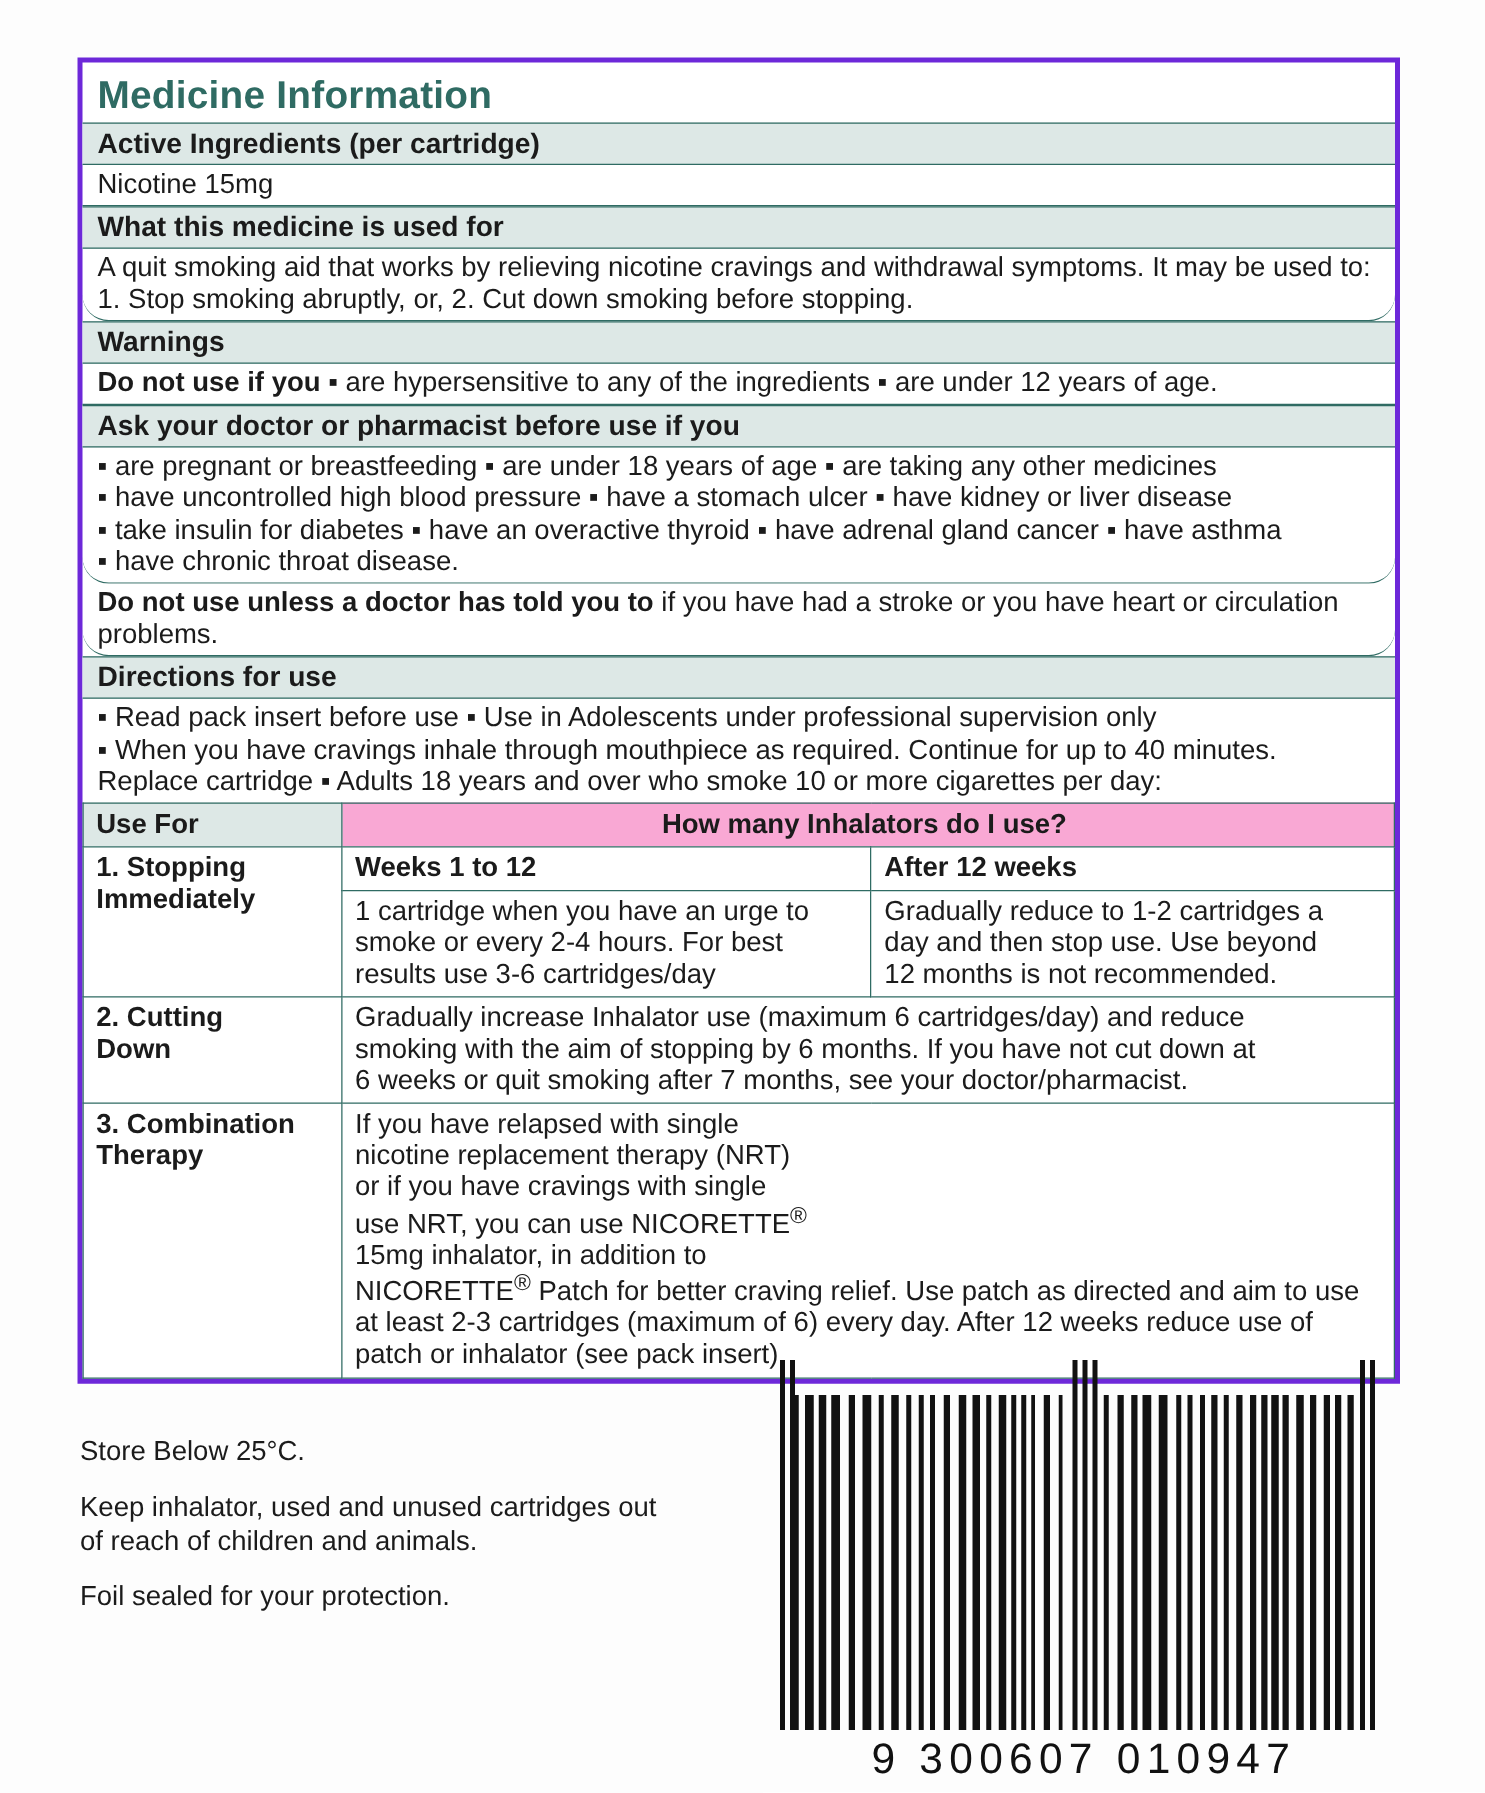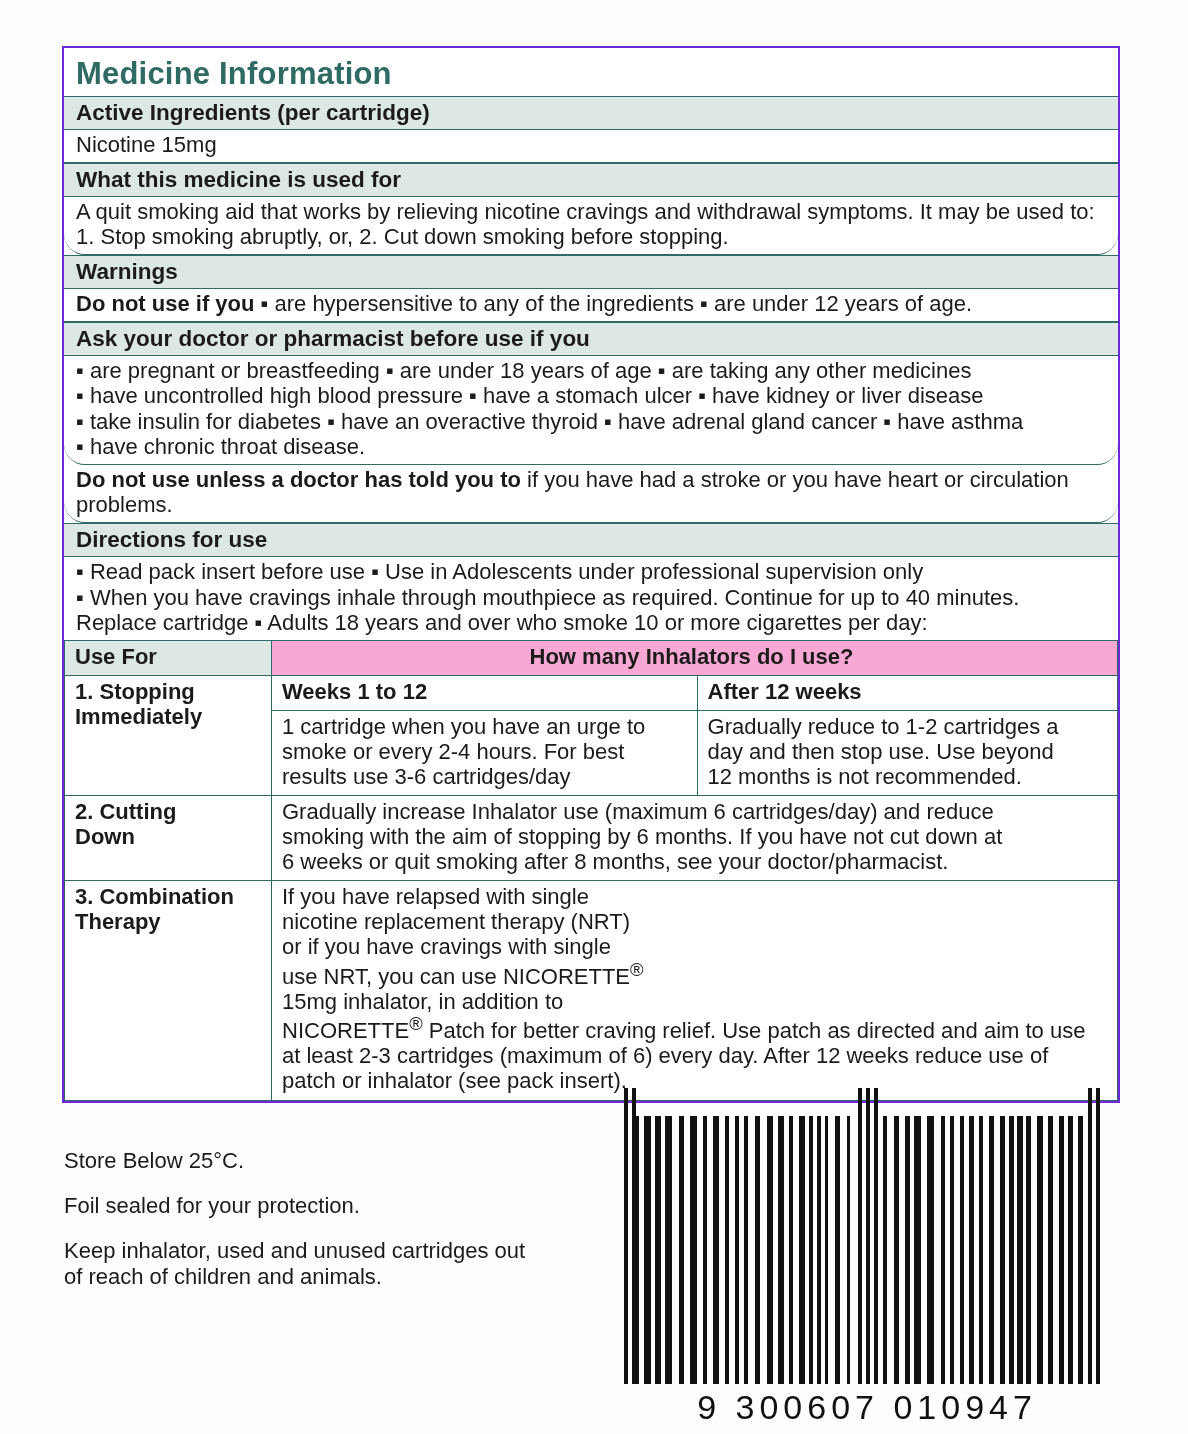--- a/index.html
+++ b/index.html
@@ -21,21 +21,21 @@
     width: 1188px;
     height: 1434px;
     background: #fdfdfd;
   }
   
   .panel {
     position: absolute;
     left: 62px;
     top: 46px;
     width: 1058px;
-    border: 2px solid #6d28d9;
+    border: 4px solid #6d28d9;
     background: #ffffff;
     box-sizing: border-box;
   }
   .panel-title {
     font-size: 31px;
     font-weight: bold;
     color: #2f6b63;
     padding: 8px 10px 4px 12px;
     letter-spacing: .2px;
   }
@@ -193,39 +193,39 @@
 results use 3-6 cartridges/day</td>
         <td class="cell-text">Gradually reduce to 1-2 cartridges a
 day and then stop use. Use beyond
 12 months is not recommended.</td>
       </tr>
       <tr>
         <td class="label">2. Cutting
 Down</td>
         <td class="cell-text" colspan="2">Gradually increase Inhalator use (maximum 6 cartridges/day) and reduce
 smoking with the aim of stopping by 6 months. If you have not cut down at
-6 weeks or quit smoking after 8 months, see your doctor/pharmacist.</td>
+6 weeks or quit smoking after 7 months, see your doctor/pharmacist.</td>
       </tr>
       <tr>
         <td class="label">3. Combination
 Therapy</td>
         <td class="combo-cell" colspan="2">
           <div class="combo-float"></div>
           <span>If you have relapsed with single nicotine replacement therapy (NRT) or if you have cravings with single use NRT, you can use NICORETTE</span><sup>®</sup><span> 15mg inhalator, in addition to NICORETTE</span><sup>®</sup><span> Patch for better craving relief. Use patch as directed and aim to use at least 2-3 cartridges (maximum of 6) every day. After 12 weeks reduce use of patch or inhalator (see pack insert).</span>
         </td>
       </tr>
     </tbody>
       </table>
   </div>
 
   <div class="notes">
     <p>Store Below 25°C.</p>
-    <p>Foil sealed for your protection.</p>
     <p>Keep inhalator, used and unused cartridges out
 of reach of children and animals.</p>
+    <p>Foil sealed for your protection.</p>
   </div>
 
   <div class="barcode-wrap">
     <div class="bars" id="bars">
         <div class="b" style="width: 4px; height: 296px;"></div>
         <div class="sp" style="width: 4px; height: 296px;"></div>
         <div class="b" style="width: 4px; height: 296px;"></div>
         <div class="b" style="width: 3px; height: 268px;"></div>
         <div class="sp" style="width: 5px; height: 268px;"></div>
         <div class="b" style="width: 7px; height: 268px;"></div>

